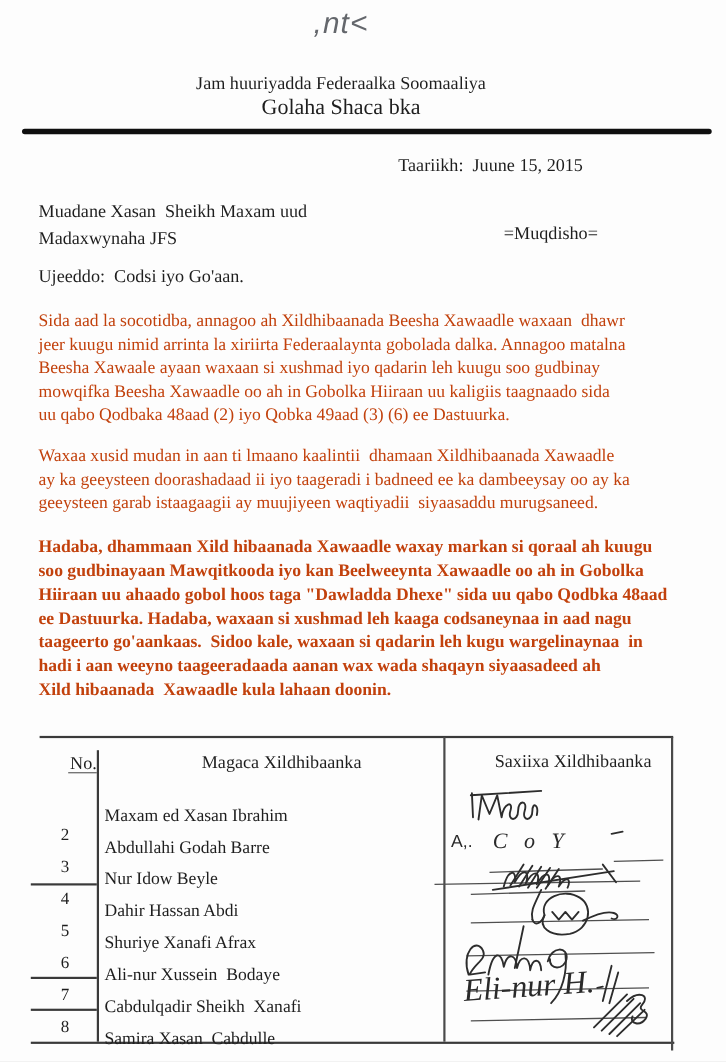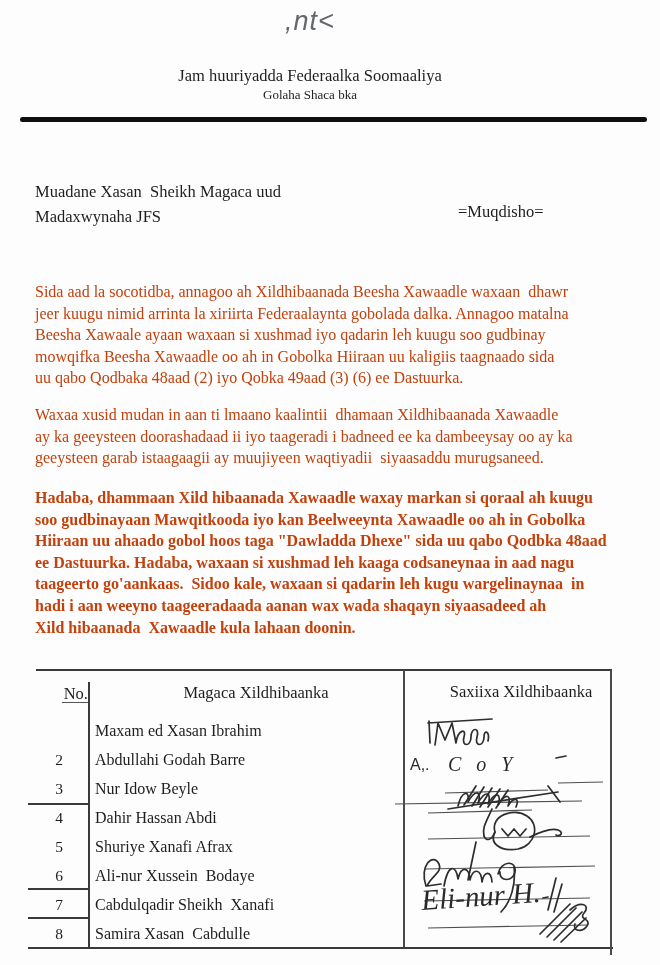--- a/index.html
+++ b/index.html
@@ -3,21 +3,21 @@
 <meta charset="utf-8">
 <style>
   html,body{margin:0;padding:0;background:#e9e9e9;}
   .page{position:relative;width:660px;height:965px;background:#fdfdfd;overflow:hidden;
         font-family:"Liberation Serif",serif;color:#1e1e1e;}
   .abs{position:absolute;}
   .center-band{left:0;width:620px;text-align:center;}
   .logo{top:6px;font-family:"Liberation Sans",sans-serif;font-style:italic;
         font-size:27px;letter-spacing:1px;color:#64676c;}
   .org1{top:66px;font-size:16.5px;}
-  .org2{top:87px;font-size:13px;}
+  .org2{top:87px;font-size:20px;}
   .rule{top:117px;left:20px;width:627px;height:5px;background:#0f0f0f;border-radius:3px;}
   .dateline{top:140px;left:362px;font-size:16.5px;white-space:pre;}
   .recip1{top:182px;left:35px;font-size:16.5px;white-space:pre;}
   .recip2{top:207px;left:35px;font-size:16.5px;white-space:pre;}
   .city{top:202px;left:458px;font-size:16.5px;}
   .subject{top:241px;left:35px;font-size:16.5px;white-space:pre;}
   .para{left:35px;font-size:16px;line-height:21.6px;white-space:pre;color:#c2410c;}
   .p1{top:281px;} .p2{top:404px;} .p3{top:487px;font-weight:bold;}
   
   .tline{background:#3a3a3a;}
@@ -28,43 +28,45 @@
   .t-sigR{top:670px;left:610px;width:2px;height:285px;background:#4a4a4a;}
   .t-sepNo{left:62px;top:702px;width:26px;height:1px;background:#555;}
   .t-sep4{left:28px;top:803px;width:60px;height:2px;}
   .t-sep7{left:28px;top:888px;width:60px;height:2px;}
   .t-sep8{left:28px;top:917px;width:60px;height:2px;}
   .th{font-size:16.5px;}
   .th-no{top:684px;left:30px;width:58px;text-align:right;}
   .th-name{top:683px;left:88px;width:336px;text-align:center;}
   .th-sig{top:682px;left:403px;width:236px;text-align:center;}
   .cell-no{position:absolute;left:30px;width:58px;text-align:center;font-size:15.5px;}
-  .cell-name{position:absolute;left:95px;width:305px;font-size:16px;white-space:pre;}
+  .cell-name{position:absolute;left:95px;width:305px;font-size:16px;white-space:pre;margin-top:11px;}
   .sig-svg{top:670px;left:380px;}
   .hw{stroke:#2d2d2d;stroke-width:1.7;fill:none;stroke-linecap:round;stroke-linejoin:round;}
   .ruling{stroke:#4f4f4f;stroke-width:1.2;fill:none;}
   .hw-text{fill:#2a2a2a;}
 </style>
 </head>
 <body>
 
 <div class="page">
 
   <div class="abs center-band logo">,nt&lt;</div>
 
   <div class="abs center-band org1">Jam huuriyadda Federaalka Soomaaliya</div>
   <div class="abs center-band org2">Golaha Shaca bka</div>
 
   <div class="abs rule"></div>
 
+  <div class="abs dateline">Taariikh:  Juune 15, 2015</div>
 
-  <div class="abs recip1">Muadane Xasan  Sheikh Magaca uud</div>
+  <div class="abs recip1">Muadane Xasan  Sheikh Maxam uud</div>
   <div class="abs recip2">Madaxwynaha JFS</div>
   <div class="abs city">=Muqdisho=</div>
 
+  <div class="abs subject">Ujeeddo:  Codsi iyo Go'aan.</div>
 
   <div class="abs para p1">Sida aad la socotidba, annagoo ah Xildhibaanada Beesha Xawaadle waxaan  dhawr
 jeer kuugu nimid arrinta la xiriirta Federaalaynta gobolada dalka. Annagoo matalna
 Beesha Xawaale ayaan waxaan si xushmad iyo qadarin leh kuugu soo gudbinay
 mowqifka Beesha Xawaadle oo ah in Gobolka Hiiraan uu kaligiis taagnaado sida
 uu qabo Qodbaka 48aad (2) iyo Qobka 49aad (3) (6) ee Dastuurka.</div>
   <div class="abs para p2">Waxaa xusid mudan in aan ti lmaano kaalintii  dhamaan Xildhibaanada Xawaadle
 ay ka geeysteen doorashadaad ii iyo taageradi i badneed ee ka dambeeysay oo ay ka
 geeysteen garab istaagaagii ay muujiyeen waqtiyadii  siyaasaddu murugsaneed.</div>
   <div class="abs para p3">Hadaba, dhammaan Xild hibaanada Xawaadle waxay markan si qoraal ah kuugu

